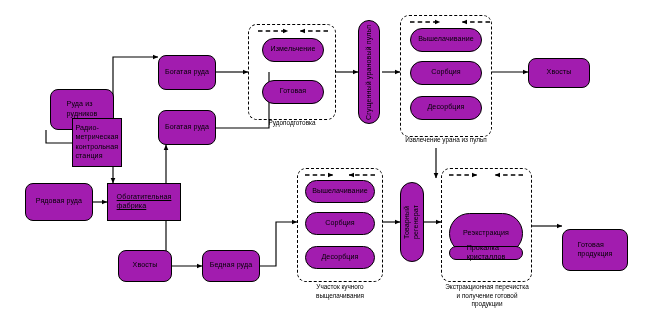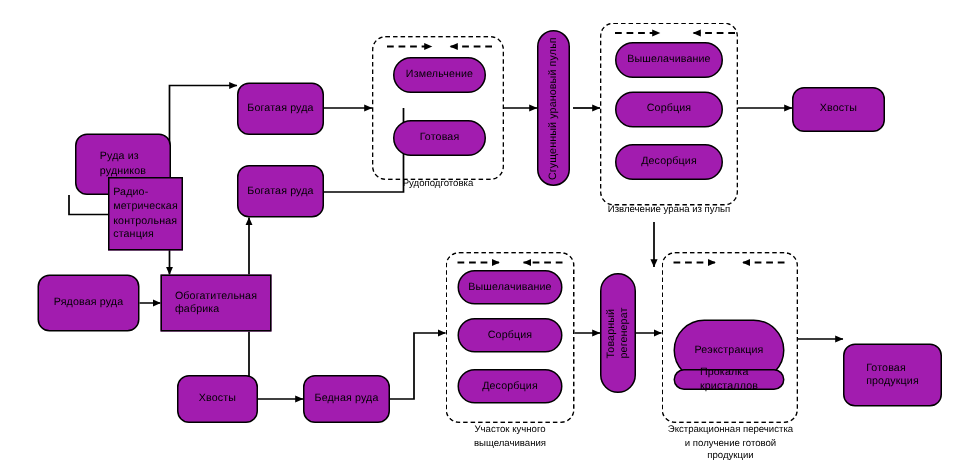--- a/index.html
+++ b/index.html
@@ -141,21 +141,21 @@
   <div class="node rounded" style="left:14px; top:89px; width:64px; height:41px; white-space:pre-line;margin-left:36px;">Руда из
 рудников</div>
 
   <div class="node rect" style="left:72px; top:118px; width:50px; height:49px; white-space:pre-line;">Радио-
 метрическая
 контрольная
 станция</div>
 
   <div class="node rounded" style="left:25px; top:183px; width:68px; height:38px;">Рядовая руда</div>
 
-  <div class="node rect" style="left:107px; top:183px; width:74px; height:38px; white-space:pre-line;">Обогатительная
+  <div class="node rect" style="left:107px; top:183px; width:74px; height:38px; white-space:pre-line;text-decoration:underline;">Обогатительная
 фабрика</div>
 
   <div class="node rounded" style="left:158px; top:55px; width:58px; height:35px;">Богатая руда</div>
 
   <div class="node rounded" style="left:158px; top:110px; width:58px; height:35px;">Богатая руда</div>
 
   <div class="node rounded" style="left:118px; top:250px; width:54px; height:32px;">Хвосты</div>
 
   <div class="node pill" style="left:262px; top:38px; width:62px; height:24px;">Измельчение</div>
 

